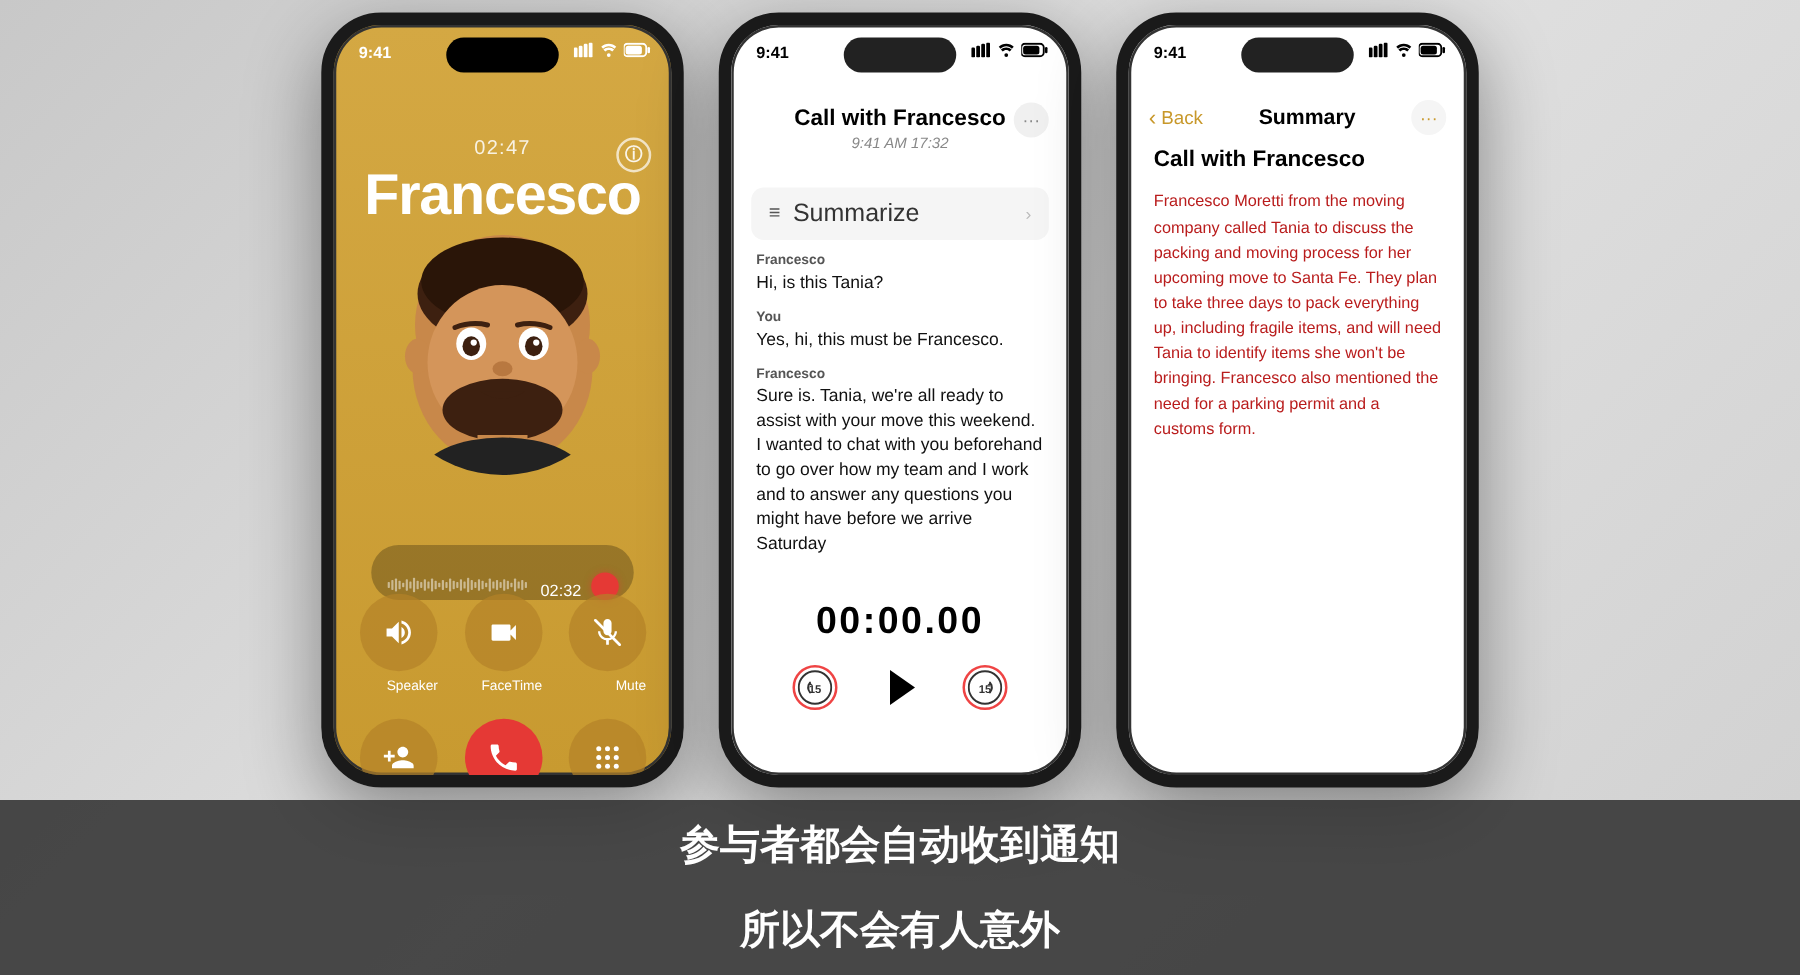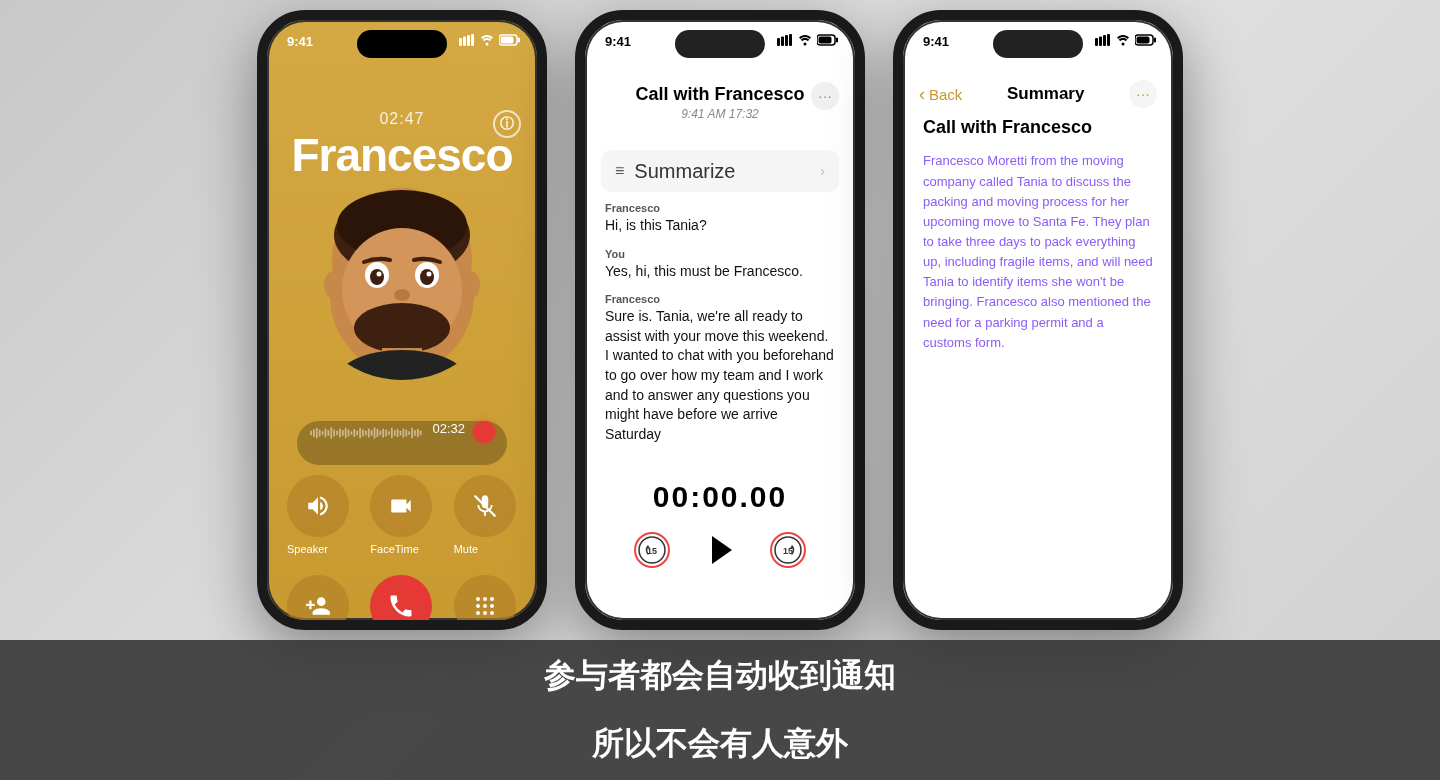--- a/index.html
+++ b/index.html
@@ -154,28 +154,28 @@
       align-items: center;
       justify-content: center;
       color: rgba(255,255,255,0.9);
       font-size: 14px;
       font-weight: 600;
     }
 
     
     .waveform-bar {
       position: absolute;
-      top: 401px;
+      top: 416px;
       left: 30px;
       right: 30px;
       height: 44px;
       background: rgba(0,0,0,0.25);
       border-radius: 22px;
       display: flex;
-      align-items: flex-start;
+      align-items: flex-end;
       padding: 0 12px;
       gap: 8px;
     }
     .waveform-svg {
       flex: 1;
       height: 24px;
       opacity: 0.7;
     }
     .waveform-time {
       color: #fff;
@@ -197,21 +197,21 @@
       top: 455px;
       left: 20px;
       right: 20px;
       display: grid;
       grid-template-columns: repeat(3, 1fr);
       gap: 20px;
     }
     .call-btn {
       display: flex;
       flex-direction: column;
-      align-items: flex-start;
+      align-items: flex-end;
       gap: 6px;
     }
     .call-btn-circle {
       width: 62px;
       height: 62px;
       border-radius: 50%;
       background: rgba(180,130,40,0.7);
       display: flex;
       align-items: center;
       justify-content: center;
@@ -424,21 +424,21 @@
     }
     .summary-title {
       font-size: 18px;
       font-weight: 700;
       color: #000;
       margin-bottom: 12px;
       line-height: 1.3;
     }
     .summary-text {
       font-size: 13px;
-      color: #8b5cf6;
+      color: #b91c1c;
       line-height: 1.55;
     }
 
     
     .subtitle-overlay {
       position: absolute;
       bottom: 0;
       left: 0;
       right: 0;
       height: 140px;

